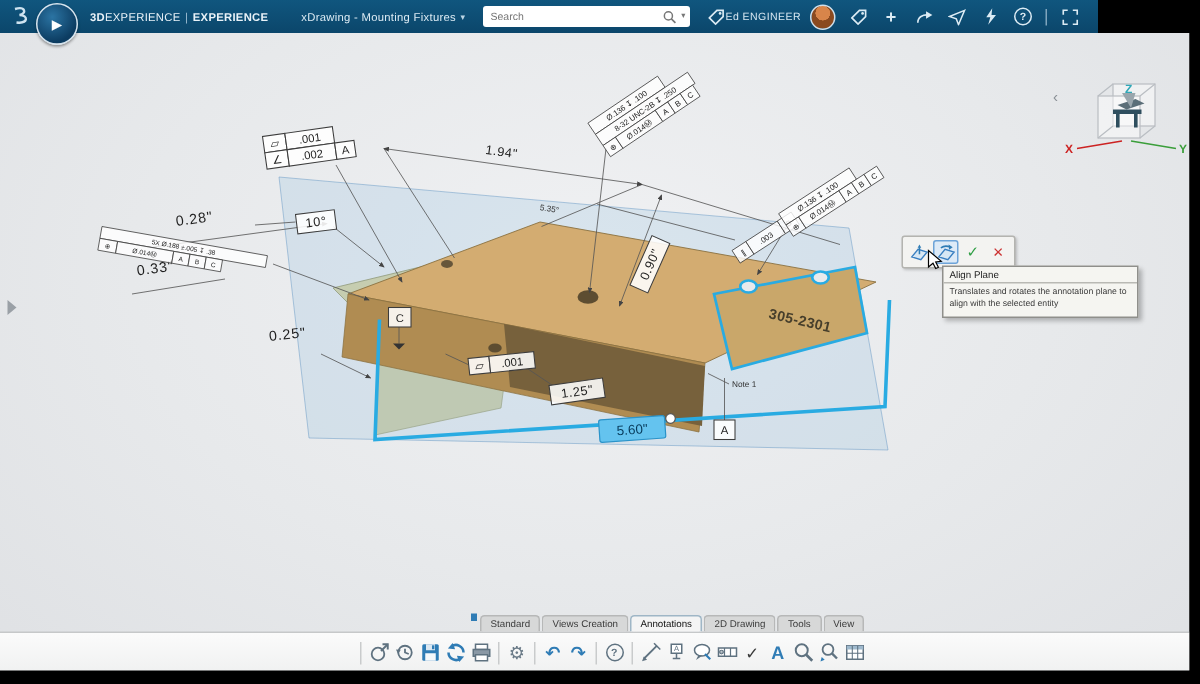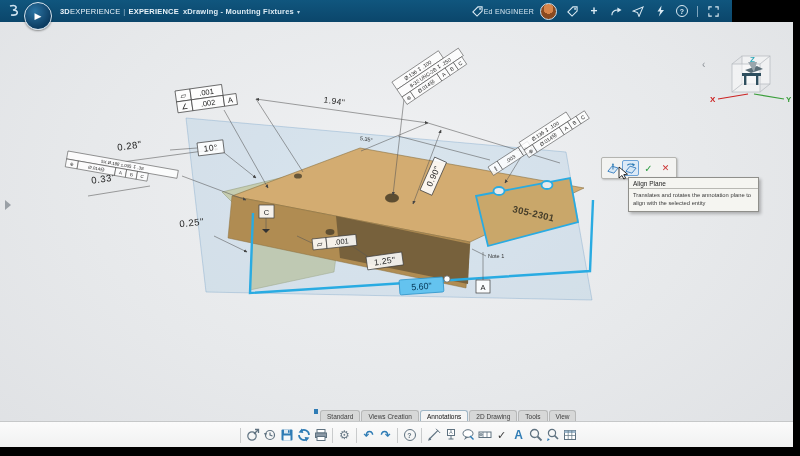--- a/index.html
+++ b/index.html
@@ -5,21 +5,21 @@
   html,body{margin:0;padding:0;background:#000;}
   .app{position:relative;width:800px;height:456px;background:#000;overflow:hidden;
        font-family:"Liberation Sans","DejaVu Sans",sans-serif;}
   
   .topbar{position:absolute;left:0;top:0;width:732px;height:22px;
           background:linear-gradient(#10567e,#0b466b);display:flex;align-items:center;z-index:8;}
   .brand{position:absolute;left:60px;top:0;height:22px;display:flex;align-items:center;
          color:#e9f2f8;font-size:7.5px;letter-spacing:.2px;white-space:nowrap;}
   .brand b{font-weight:bold;}
   .brand .sep{margin:0 3px;color:#9dbdd2;}
-  .brand .doc{margin-left:4px;font-weight:bold;color:#dcebf4;}
+  .brand .doc{margin-left:22px;font-weight:normal;color:#dcebf4;}
   .brand .caret{margin-left:3px;font-size:6px;color:#bcd6e6;}
   .logo3ds{position:absolute;left:7px;top:3px;width:16px;height:16px;}
   .compass{position:absolute;left:24px;top:2px;width:26px;height:26px;border-radius:50%;
            background:radial-gradient(circle at 38% 32%,#2b74a3,#0c3c61 70%);
            border:1.5px solid #d7e4ee;z-index:12;display:flex;align-items:center;justify-content:center;
            color:#fff;font-size:9px;box-shadow:0 1px 2px rgba(0,0,0,.4);}
   .search{position:absolute;left:322px;top:4px;width:138px;height:14px;background:#fff;border-radius:2px;
           display:flex;align-items:center;padding:0 3px;box-sizing:border-box;}
   .search input{flex:1;border:none;outline:none;font-size:7px;color:#333;background:transparent;
                 font-family:"Liberation Sans",sans-serif;min-width:0;}
@@ -288,20 +288,28 @@
       <path d="M3,3 C10,1 11,6 6,7 C12,7 12,13 4,12" fill="none" stroke="#cfe3f0" stroke-width="1.6"></path>
     </svg>
     <div class="brand">
       <b>3D</b>
         <span>EXPERIENCE</span>
       <span class="sep">|</span>
       <b>EXPERIENCE</b>
       <span class="doc">xDrawing - Mounting Fixtures</span>
       <span class="caret">▾</span>
     </div>
+    <div class="search">
+      <input placeholder="Search" style="">
+      <svg width="9" height="9" viewBox="0 0 10 10">
+        <circle cx="4" cy="4" r="3" fill="none" stroke="#777" stroke-width="1.1"></circle>
+        <line x1="6.2" y1="6.2" x2="9.2" y2="9.2" stroke="#777" stroke-width="1.2"></line>
+      </svg>
+      <span class="scaret">▾</span>
+    </div>
     <span class="ticon" style="position:absolute;left:466px;">
       <svg width="11" height="11" viewBox="0 0 12 12">
           <polygon points="1,6.5 6.5,1 11,1 11,5.5 5.5,11" fill="none" stroke="#dcebf4" stroke-width="1.2"></polygon>
           <circle cx="8.8" cy="3.2" r="1" fill="#dcebf4"></circle>
         </svg>
     </span>
     <div class="userarea">
       <span class="uname">Ed ENGINEER</span>
       <span class="avatar"></span>
       <span class="ticon">

